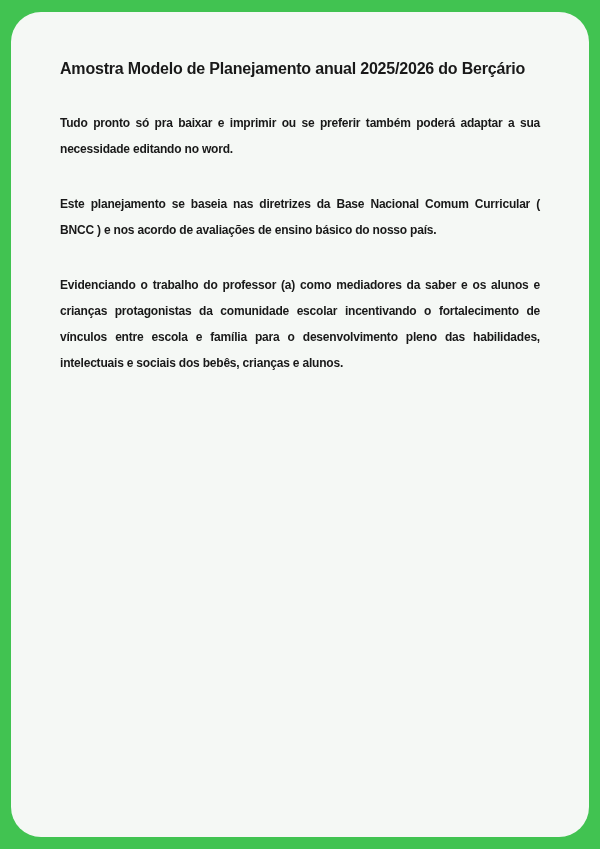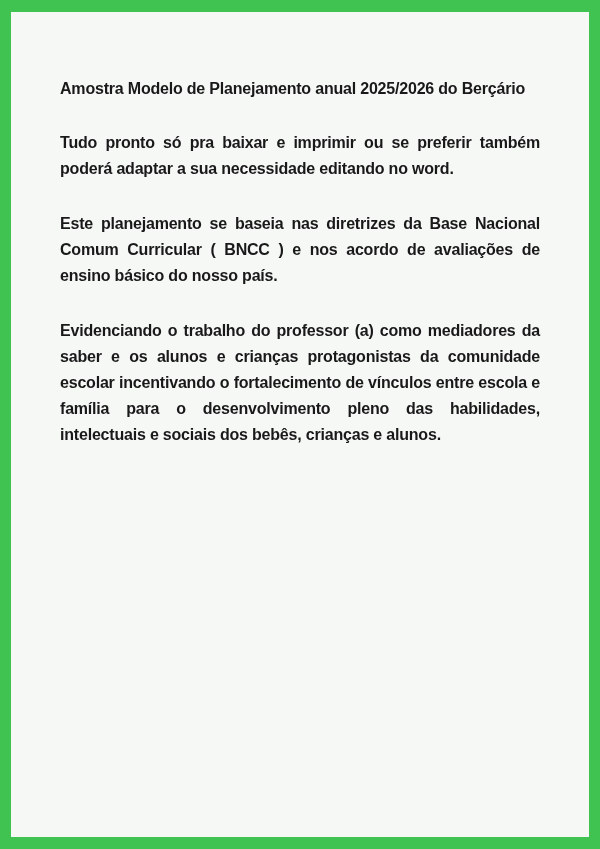--- a/index.html
+++ b/index.html
@@ -15,34 +15,35 @@
     font-family: "Liberation Sans", "DejaVu Sans", sans-serif;
   }
   .page {
     position: absolute;
     top: 12px;
     left: 11px;
     right: 11px;
     bottom: 12px;
     background: #f5f8f5;
     box-sizing: border-box;
-    padding: 64px 49px 0 49px;
+    padding: 44px 49px 0 49px;
+    border-radius: 30px;
   }
   .doc-title {
     margin: 0 0 28px 0;
     font-size: 16px;
     line-height: 26px;
     font-weight: 700;
     color: #191919;
     letter-spacing: -0.2px;
     text-align: left;
   }
   .doc-paragraph {
     margin: 0 0 29px 0;
-    font-size: 16px;
+    font-size: 12px;
     line-height: 26px;
     font-weight: 700;
     color: #191919;
     letter-spacing: -0.2px;
     text-align: justify;
     text-justify: inter-word;
   }
 </style>
 </head>
 <body>

